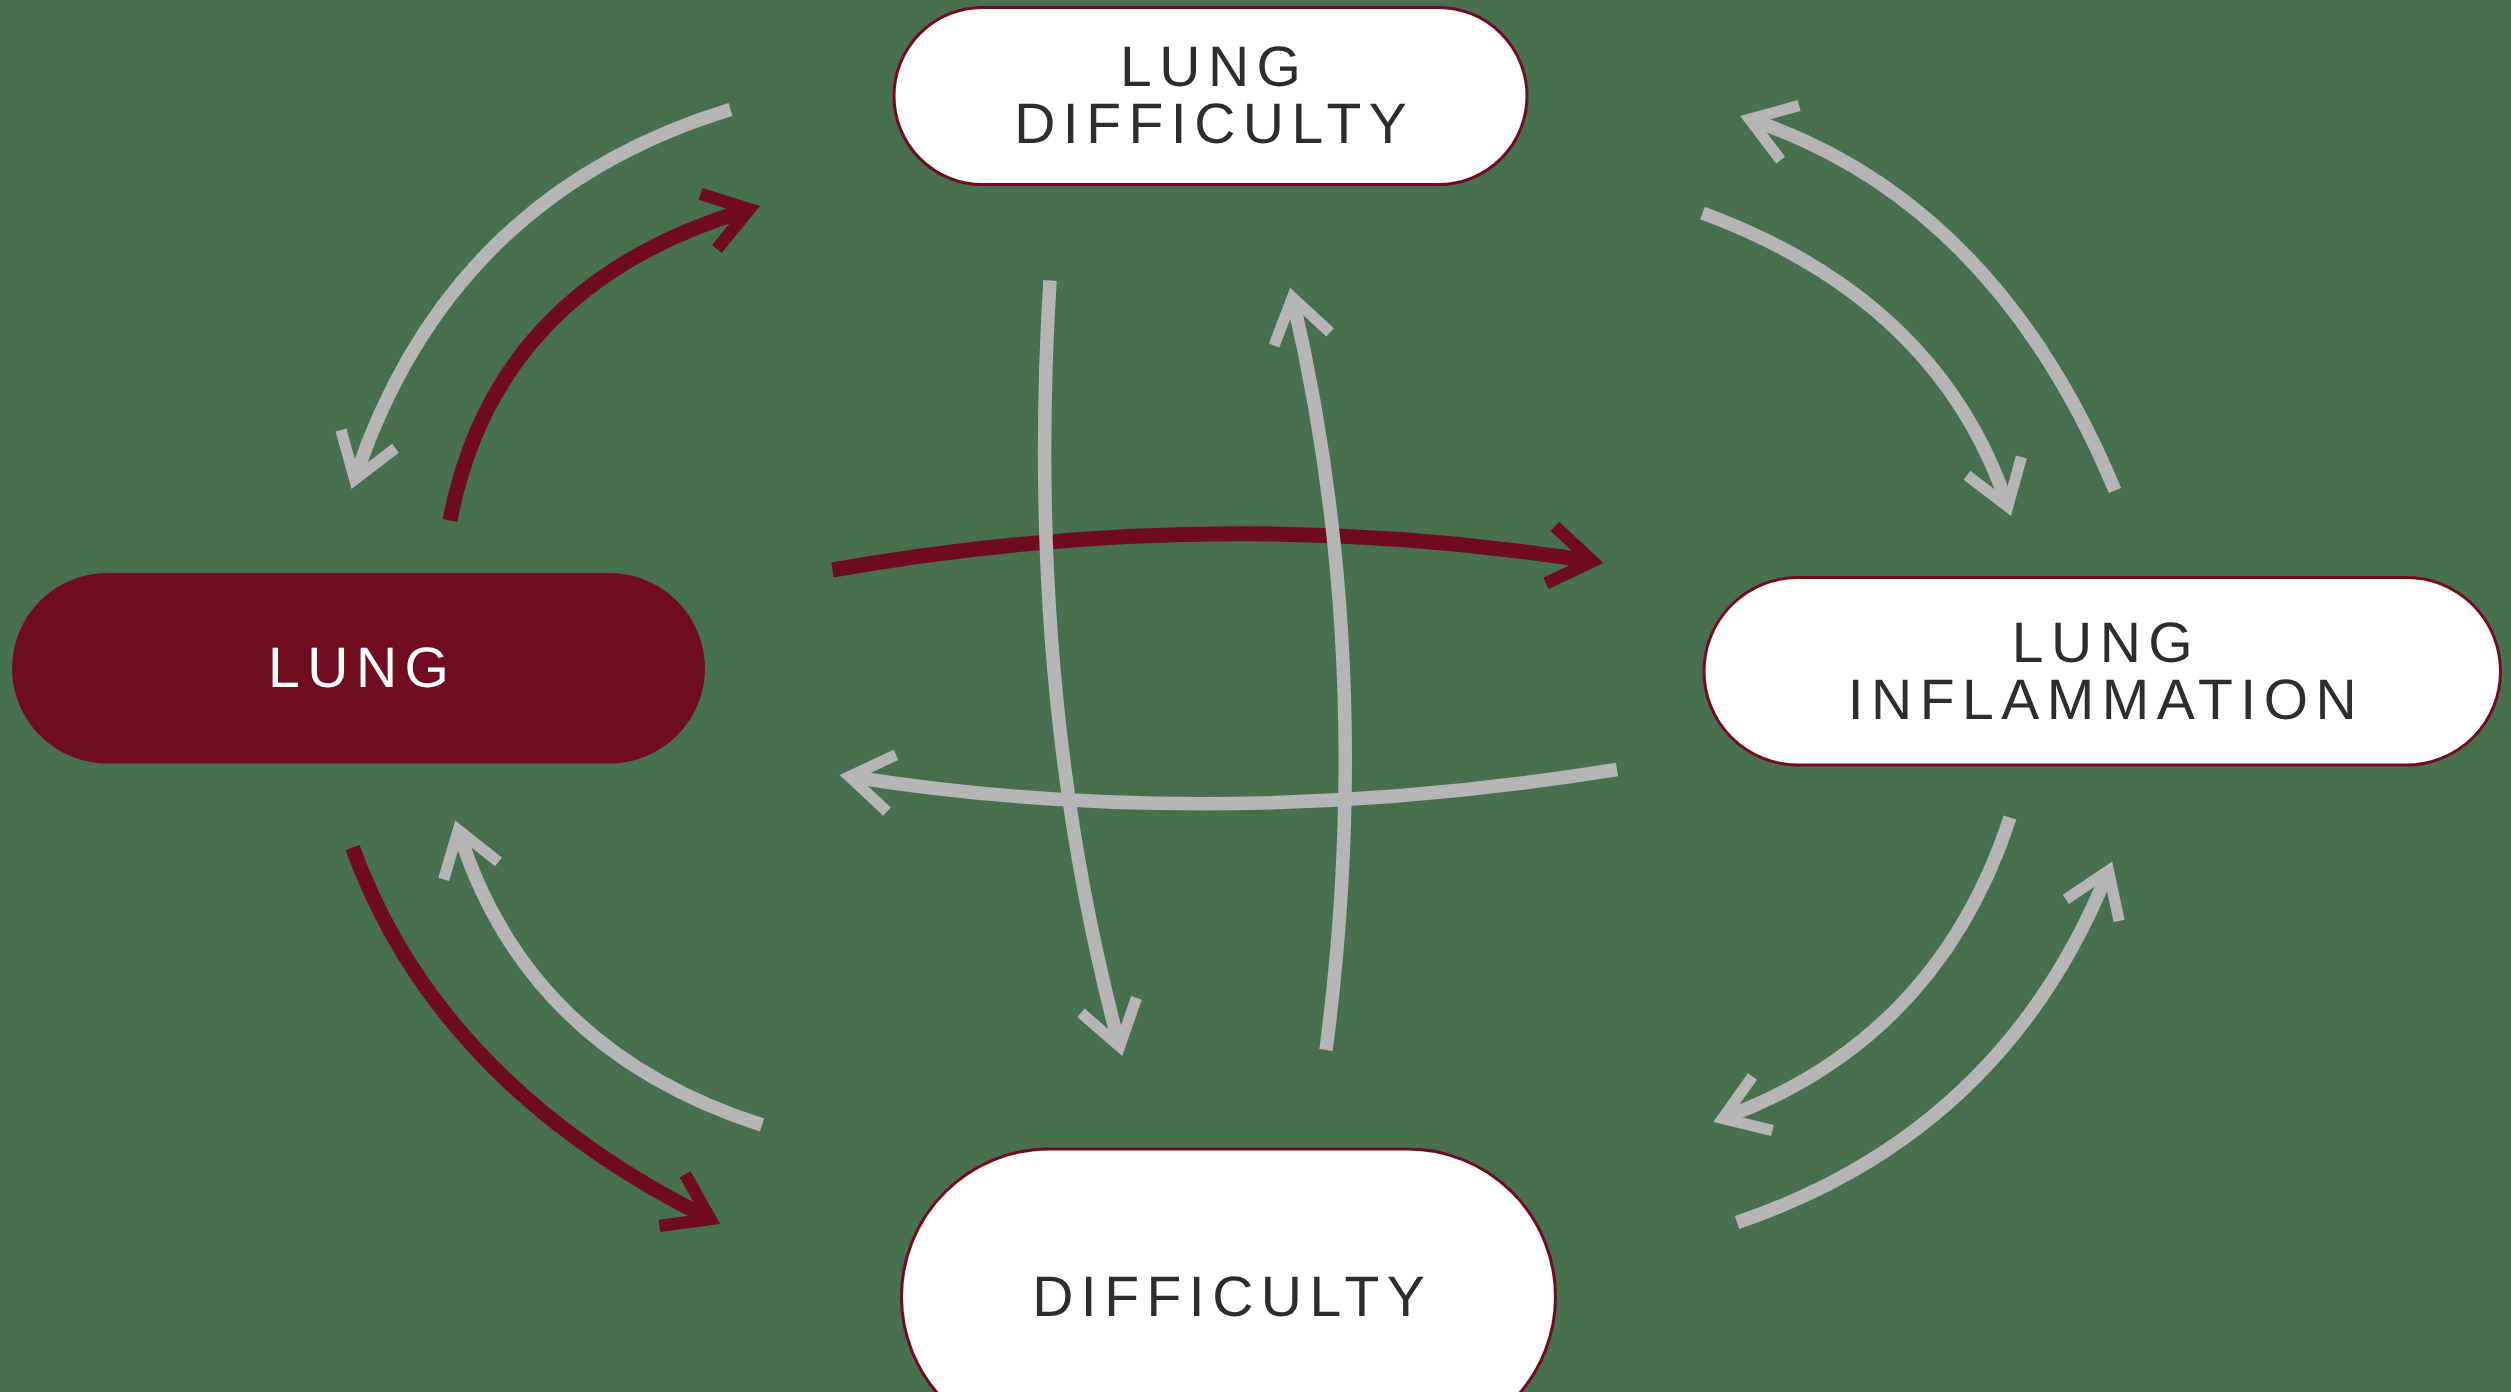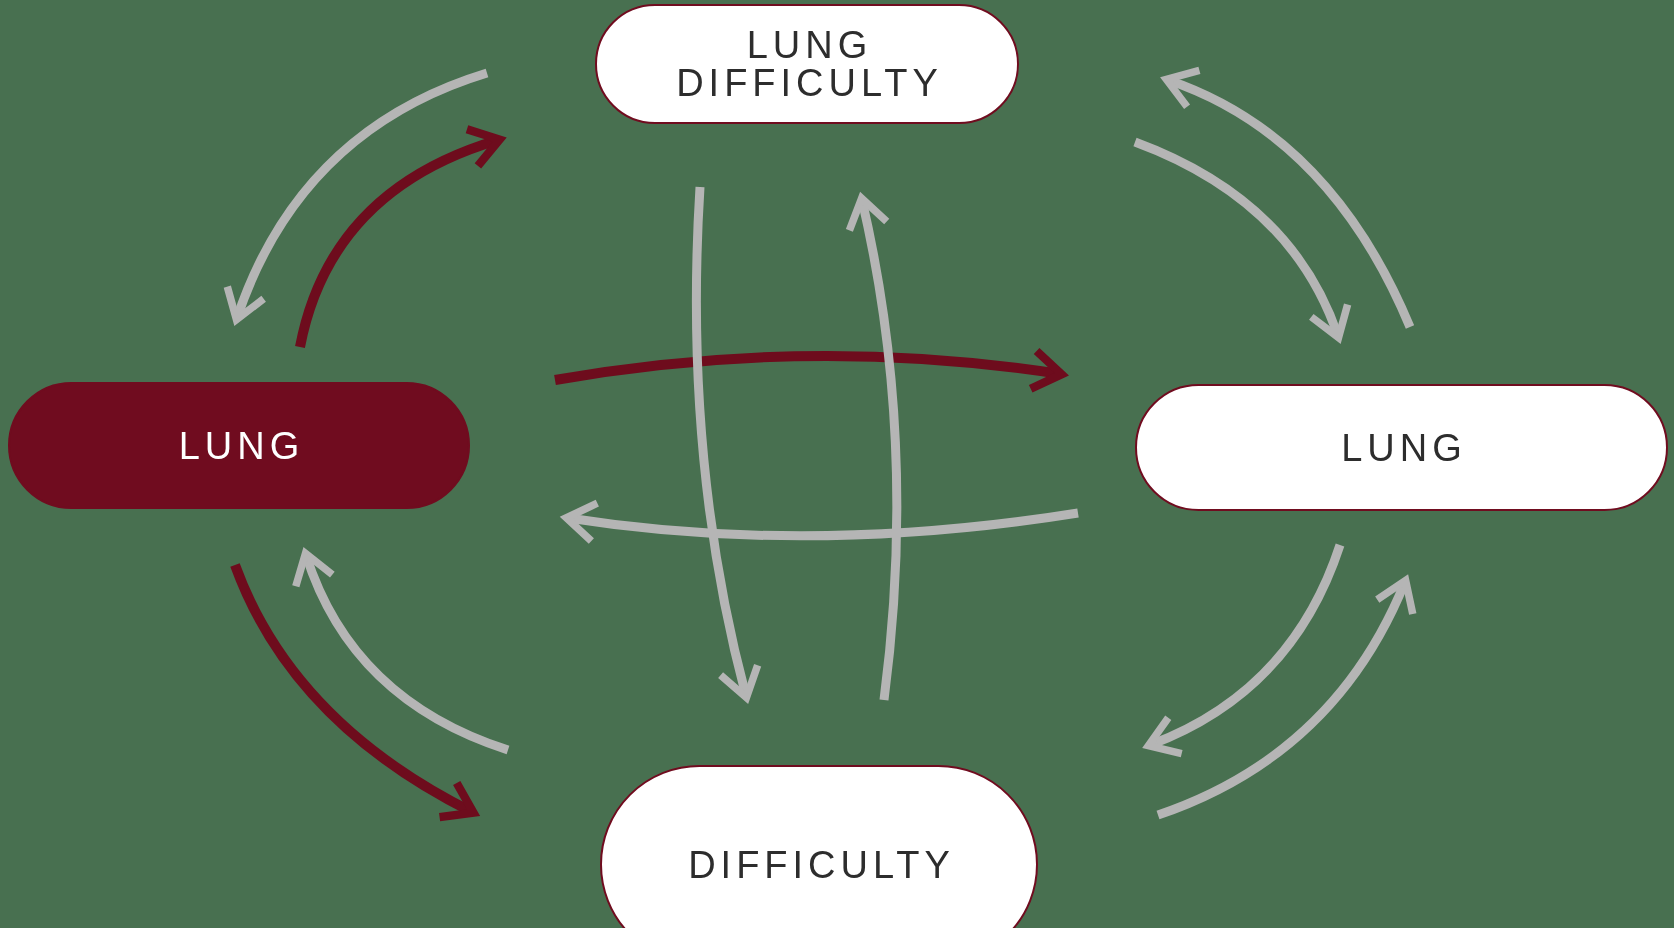--- a/index.html
+++ b/index.html
@@ -87,19 +87,20 @@
     <span class="line">LUNG</span>
     <span class="line">DIFFICULTY</span>
   </div>
 
   <div class="pill pill-damage filled">
     <span class="line">LUNG</span>
   </div>
 
   <div class="pill pill-inflammation">
     <span class="line">LUNG</span>
+    <span class="line">INFLAMMATION</span>
   </div>
 
   <div class="pill pill-mucus">
     <span class="line">DIFFICULTY</span>
   </div>
 
 </div>
 
 </body></html>

